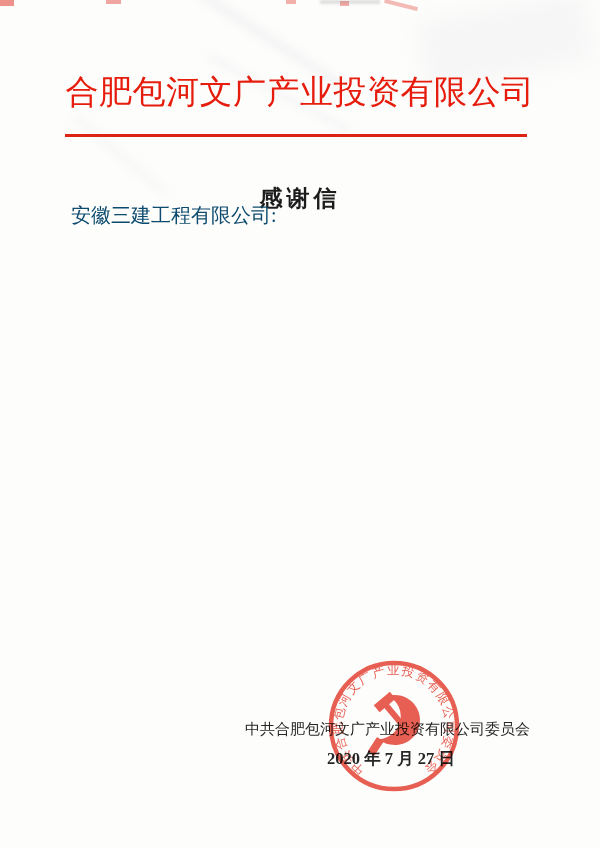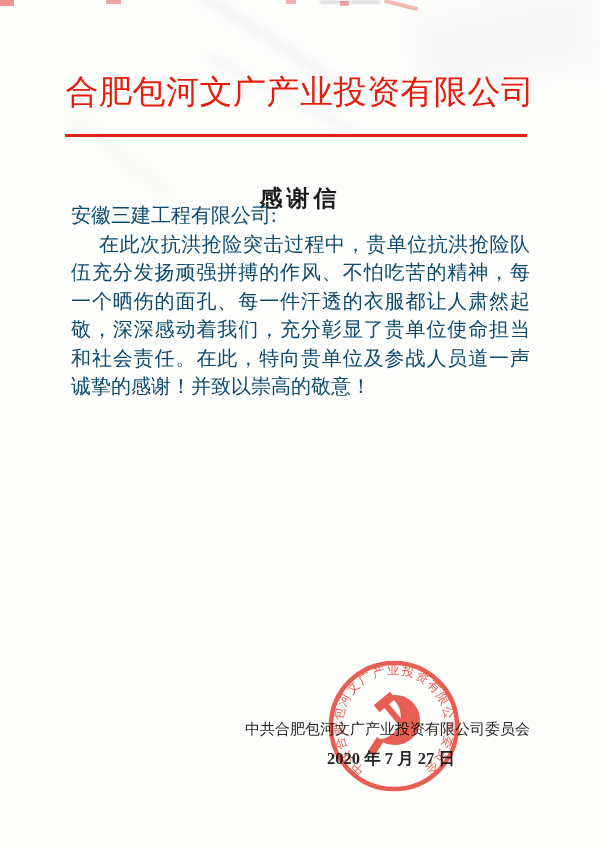--- a/index.html
+++ b/index.html
@@ -84,21 +84,20 @@
   <div class="speck r3"></div>
   <div class="speck r4"></div>
   <div class="speck r5"></div>
 
   <div class="letterhead">合肥包河文广产业投资有限公司</div>
   <div class="rule"></div>
   <div class="doc-title">感谢信</div>
 
   <div class="body-text">
     <p class="salutation">安徽三建工程有限公司:</p>
-    <p>在此次抗洪抢险突击过程中，贵单位抗洪抢险队伍充分发扬顽强拼搏的作风、不怕吃苦的精神，每一个晒伤的面孔、每一件汗透的衣服都让人肃然起敬，深深感动着我们，充分彰显了贵单位使命担当和社会责任。在此，特向贵单位及参战人员道一声诚挚的感谢！并致以崇高的敬意！</p>
   </div>
 
   <div class="signature">中共合肥包河文广产业投资有限公司委员会</div>
   <div class="date">2020 年 7 月 27 日</div>
 
   <svg class="seal" viewBox="0 0 140 140" font-family="Liberation Serif, DejaVu Serif, serif">
     <circle cx="70" cy="70" r="63" fill="none" stroke="#e64a3c" stroke-width="4.5"></circle>
     <defs>
       <path id="sealTextArc" d="M 48 117.1 A 52 52 0 1 1 92 117.1" fill="none"></path>
     </defs>

